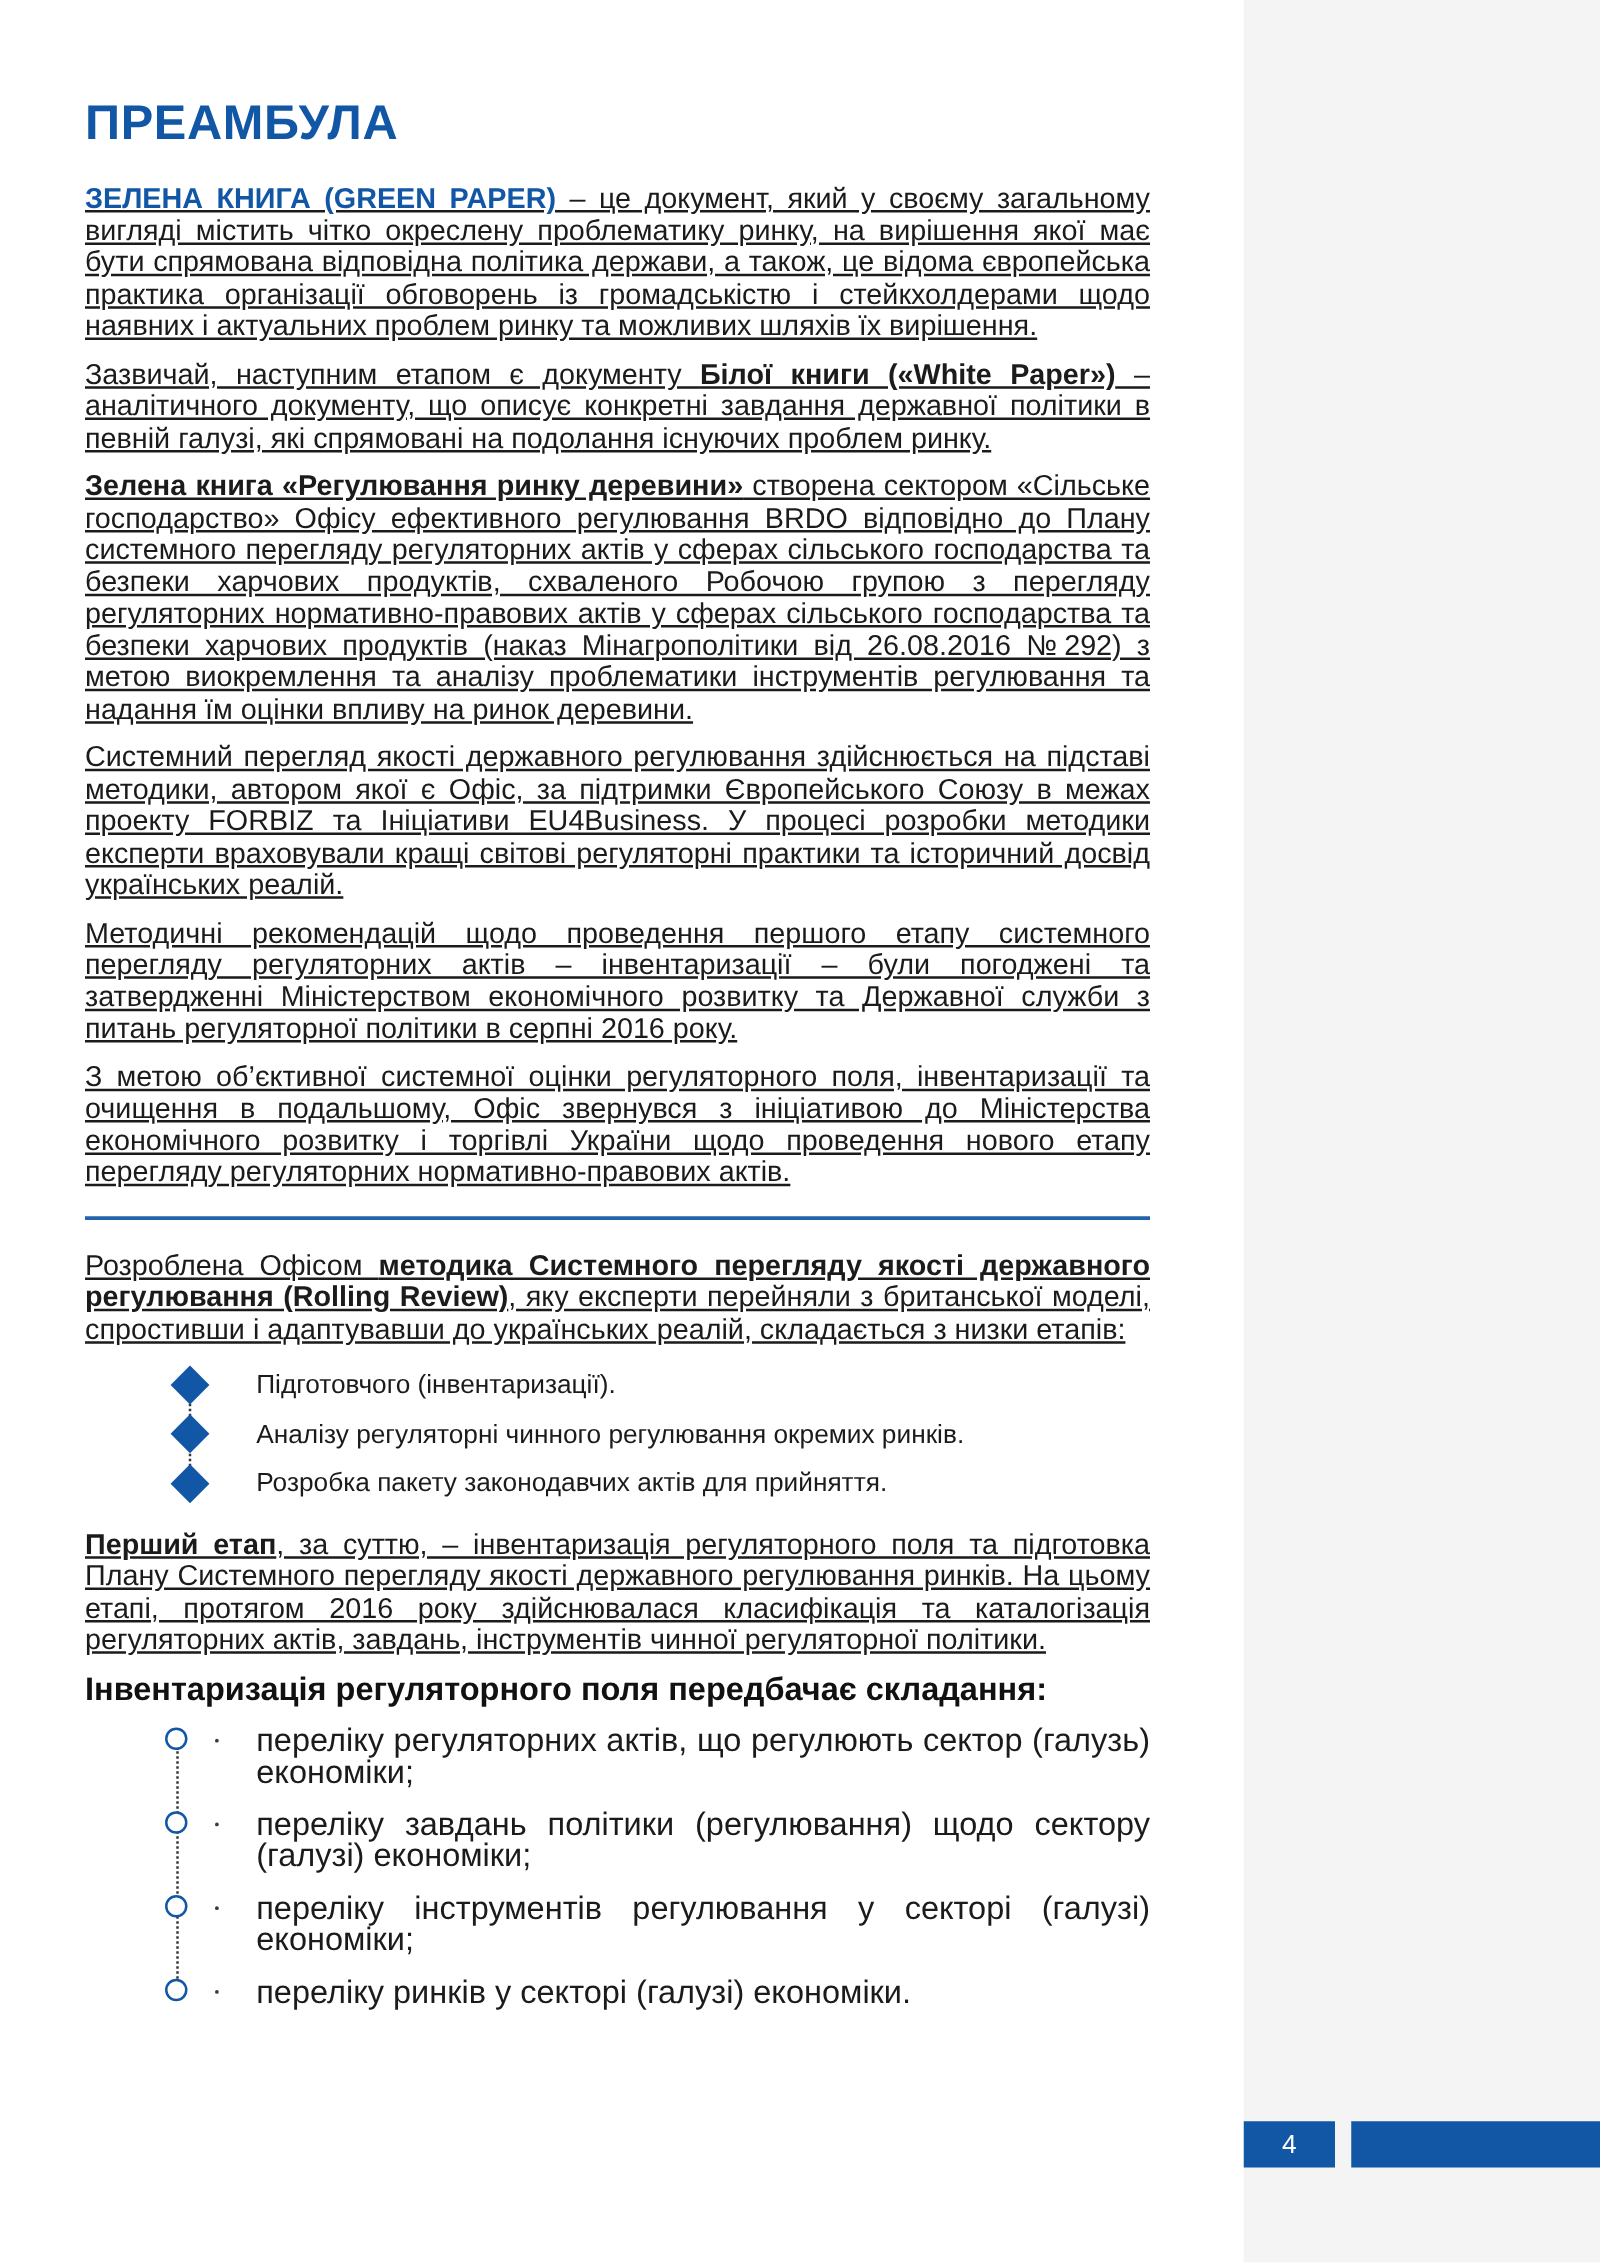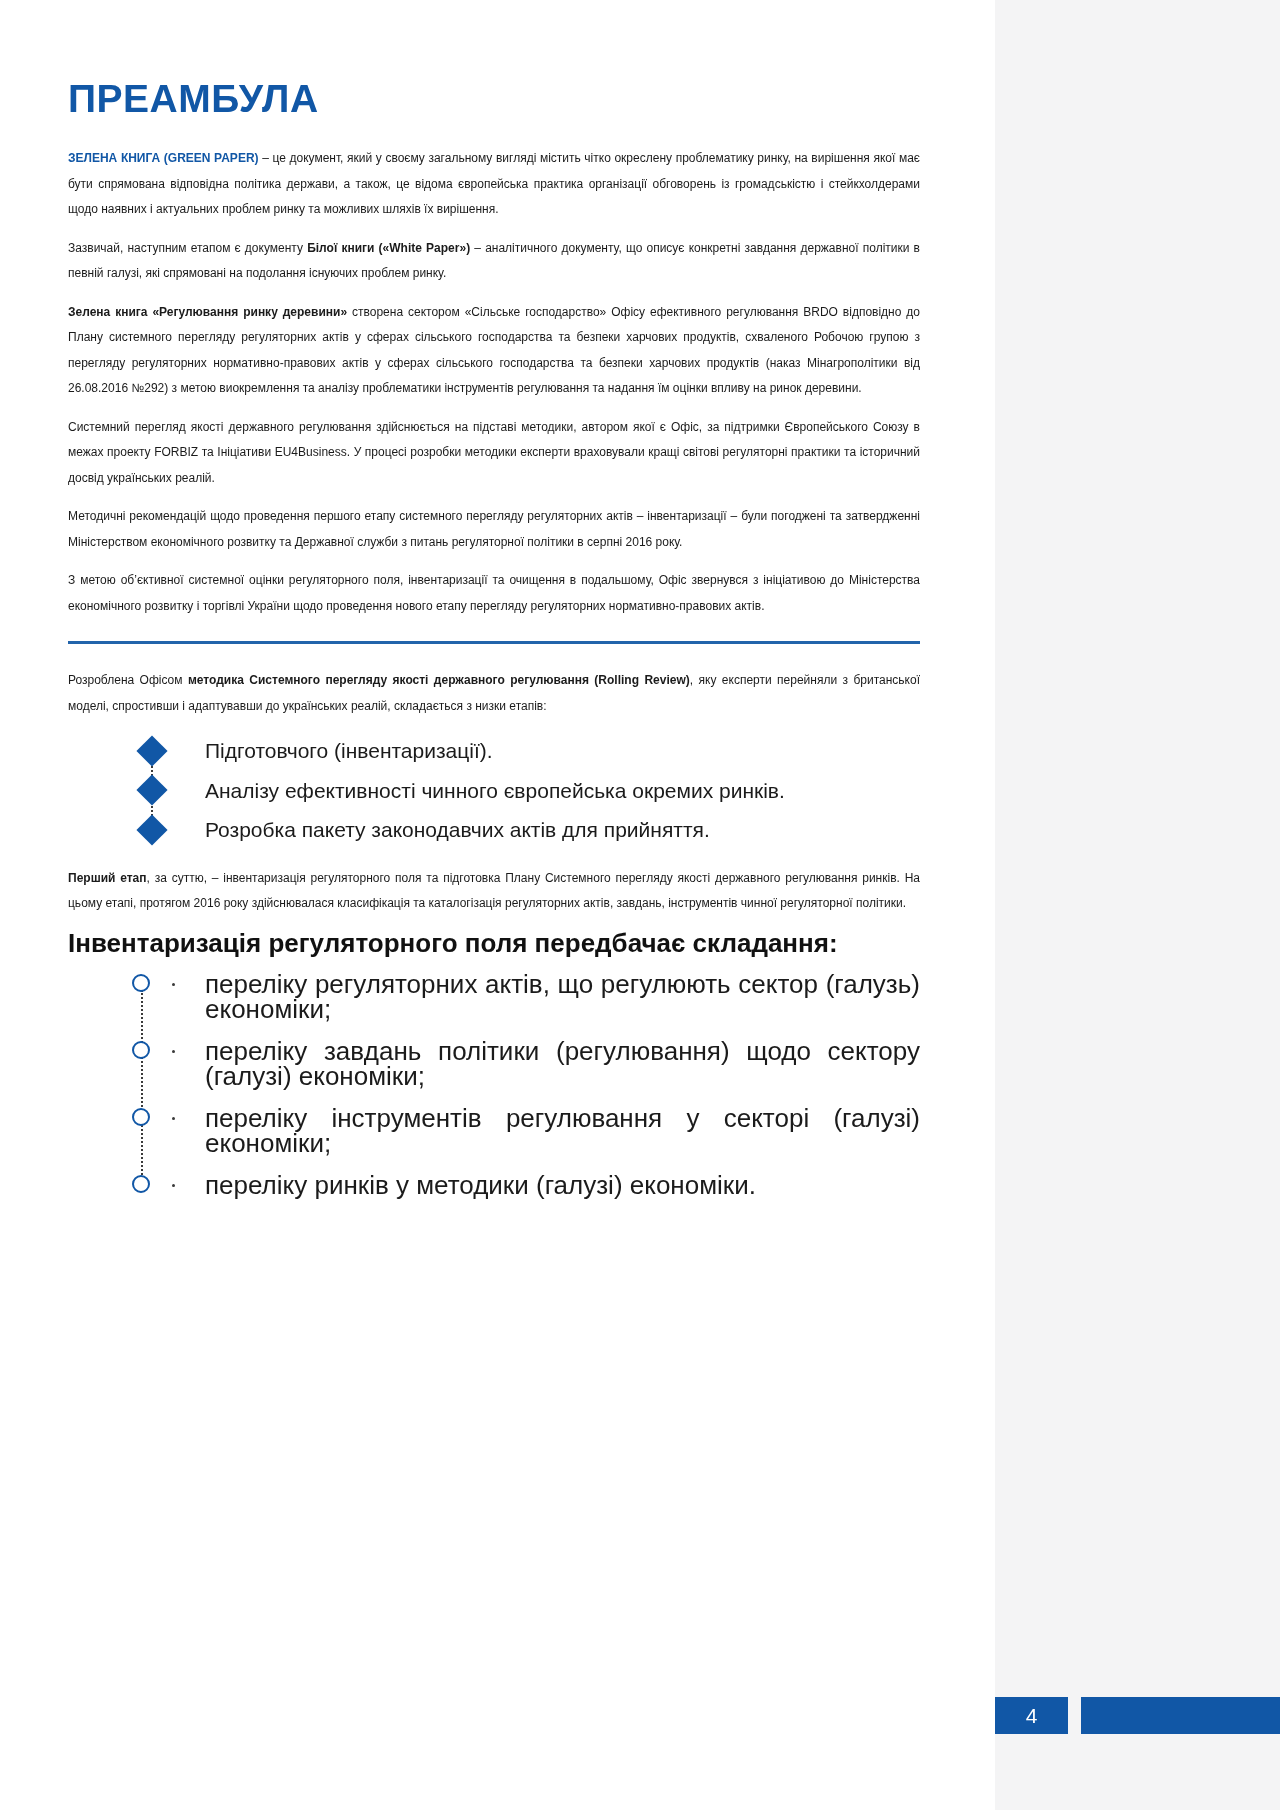--- a/index.html
+++ b/index.html
@@ -23,22 +23,23 @@
     background:var(--accent,#0e55a7);
   }
   .content{
     position:absolute;left:68px;top:78px;width:852px;
   }
   h1.page-title{
     margin:0 0 26px 0;font-size:39px;line-height:42px;font-weight:bold;
     color:var(--accent,#1358a8);letter-spacing:0.5px;
   }
   p.para{
-    margin:0 0 13px 0;font-size:12px;line-height:25.5px;
+    margin:0 0 13px 0;font-size:23px;line-height:25.5px;
     text-align:justify;
+    text-decoration:underline;
   }
   span.b{font-weight:bold;}
   span.cb{font-weight:bold;color:var(--accent,#1358a8);}
   hr.rule{
     border:none;border-top:3px solid #2264ab;margin:22px 0 24px 0;width:100%;
   }
   ul.dlist{
     list-style:none;margin:4px 0 16px 0;padding:0;position:relative;
   }
   ul.dlist:before{
@@ -101,21 +102,21 @@
 
   <p class="para lead-bold"><span>Розроблена Офісом </span><span class="b">методика Системного перегляду якості державного регулювання (Rolling Review)</span><span>, яку експерти перейняли з британської моделі, спростивши і адаптувавши до українських реалій, складається з низки етапів:</span></p>
 
   <ul class="dlist">
     <li>
       <span class="diamond"></span>
       <span>Підготовчого (інвентаризації).</span>
     </li>
     <li>
       <span class="diamond"></span>
-      <span>Аналізу ефективності чинного європейська окремих ринків.</span>
+      <span>Аналізу регуляторні чинного регулювання окремих ринків.</span>
     </li>
     <li>
       <span class="diamond"></span>
       <span>Розробка пакету законодавчих актів для прийняття.</span>
     </li>
   </ul>
 
   <p class="para"><span class="b">Перший етап</span><span>, за суттю, – інвентаризація регуляторного поля та підготовка Плану Системного перегляду якості державного регулювання ринків. На цьому етапі, протягом 2016 року здійснювалася класифікація та каталогізація регуляторних актів, завдань, інструментів чинної регуляторної політики.</span></p>
 
   <h2 class="sub-heading">Інвентаризація регуляторного поля передбачає складання:</h2>
@@ -132,17 +133,17 @@
       <span>переліку завдань політики (регулювання) щодо сектору (галузі) економіки;</span>
     </li>
     <li>
       <span class="circ"></span>
       <span class="ldot"></span>
       <span>переліку інструментів регулювання у секторі (галузі) економіки;</span>
     </li>
     <li>
       <span class="circ"></span>
       <span class="ldot"></span>
-      <span>переліку ринків у методики (галузі) економіки.</span>
+      <span>переліку ринків у секторі (галузі) економіки.</span>
     </li>
   </ul>
 
 </div>
 
 </body></html>

